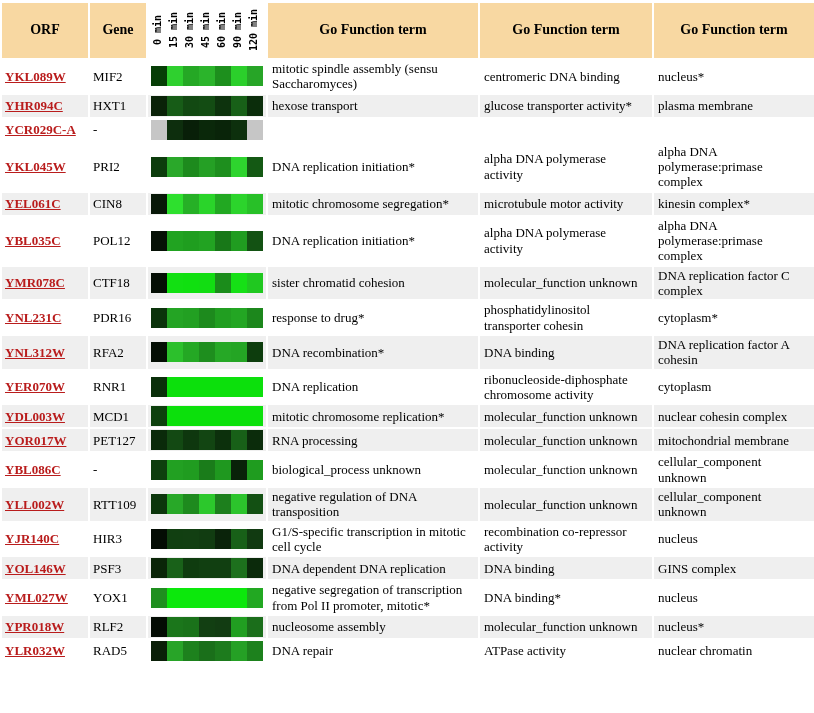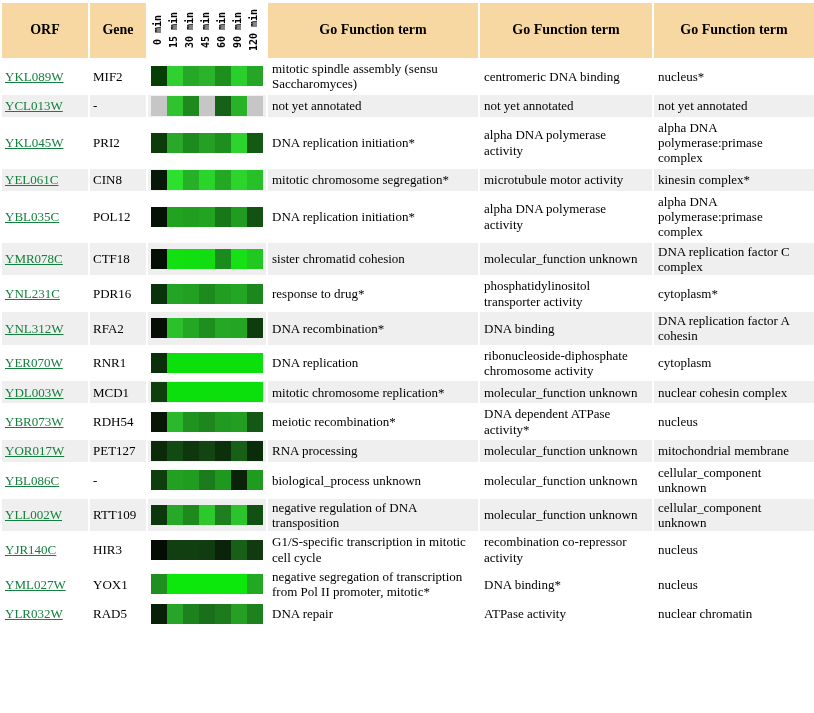--- a/index.html
+++ b/index.html
@@ -9,21 +9,21 @@
   th, td { vertical-align:middle; font-size:13px; line-height:1.18; padding:1px 3px; overflow:hidden; }
   thead th { background:#f8d8a2; font-weight:bold; font-size:14px; text-align:center; height:50px; }
   thead th.time-th { background:#ffffff; padding:1px 0 2px 0; vertical-align:bottom; }
   col.c-orf { width:86px; }
   col.c-gene { width:56px; }
   col.c-heat { width:118px; }
   col.c-proc { width:210px; }
   col.c-func { width:172px; }
   col.c-comp { width:160px; }
   tbody tr.alt td { background:#efefef; }
-  tbody td.orf a { color:#15803d; text-decoration:underline; }
+  tbody td.orf a { color:#b91c1c; text-decoration:underline;font-weight:bold; }
   tbody td.gene { color:#000; }
   .strip { display:flex; width:112px; }
   .hcell { width:16px; height:20px; flex:0 0 16px; }
   .time-labels { display:flex; justify-content:flex-start; padding-left:2px; }
   .time-label { width:16px; height:52px; position:relative; flex:0 0 16px; }
   .time-label span {
     display:block; height:100%;
     writing-mode:vertical-rl; transform:rotate(180deg);
     font-family:"DejaVu Sans Mono", monospace; font-size:10px; font-weight:bold;
     white-space:nowrap; margin:0 auto;
@@ -90,36 +90,54 @@
               <span class="hcell" style="background: rgb(29, 143, 29);"></span>
               <span class="hcell" style="background: rgb(43, 207, 43);"></span>
               <span class="hcell" style="background: rgb(39, 165, 39);"></span>
             </div>
           </td>
           <td class="term">mitotic spindle assembly (sensu Saccharomyces)</td>
           <td class="term">centromeric DNA binding</td>
           <td class="term">nucleus*</td>
         </tr>
         <tr class="alt">
-          <td class="orf"><a href="#">YCL013W</a></td>
+          <td class="orf"><a href="#">YHR094C</a></td>
+          <td class="gene">HXT1</td>
+          <td>
+            <div class="strip">
+              <span class="hcell" style="background: rgb(10, 34, 8);"></span>
+              <span class="hcell" style="background: rgb(23, 92, 23);"></span>
+              <span class="hcell" style="background: rgb(18, 73, 18);"></span>
+              <span class="hcell" style="background: rgb(19, 76, 19);"></span>
+              <span class="hcell" style="background: rgb(13, 51, 13);"></span>
+              <span class="hcell" style="background: rgb(24, 96, 24);"></span>
+              <span class="hcell" style="background: rgb(11, 45, 11);"></span>
+            </div>
+          </td>
+          <td class="term">hexose transport</td>
+          <td class="term">glucose transporter activity*</td>
+          <td class="term">plasma membrane</td>
+        </tr>
+        <tr>
+          <td class="orf"><a href="#">YCR029C-A</a></td>
           <td class="gene">-</td>
           <td>
             <div class="strip">
               <span class="hcell" style="background: rgb(198, 198, 198);"></span>
-              <span class="hcell" style="background: rgb(47, 196, 47);"></span>
-              <span class="hcell" style="background: rgb(30, 138, 30);"></span>
+              <span class="hcell" style="background: rgb(13, 46, 13);"></span>
+              <span class="hcell" style="background: rgb(8, 31, 8);"></span>
+              <span class="hcell" style="background: rgb(10, 40, 10);"></span>
+              <span class="hcell" style="background: rgb(9, 36, 9);"></span>
+              <span class="hcell" style="background: rgb(13, 48, 13);"></span>
               <span class="hcell" style="background: rgb(198, 198, 198);"></span>
-              <span class="hcell" style="background: rgb(23, 96, 23);"></span>
-              <span class="hcell" style="background: rgb(40, 178, 40);"></span>
-              <span class="hcell" style="background: rgb(198, 198, 198);"></span>
-            </div>
-          </td>
-          <td class="term">not yet annotated</td>
-          <td class="term">not yet annotated</td>
-          <td class="term">not yet annotated</td>
+            </div>
+          </td>
+          <td class="term"></td>
+          <td class="term"></td>
+          <td class="term"></td>
         </tr>
         <tr>
           <td class="orf"><a href="#">YKL045W</a></td>
           <td class="gene">PRI2</td>
           <td>
             <div class="strip">
               <span class="hcell" style="background: rgb(12, 60, 12);"></span>
               <span class="hcell" style="background: rgb(42, 168, 42);"></span>
               <span class="hcell" style="background: rgb(29, 138, 29);"></span>
               <span class="hcell" style="background: rgb(37, 160, 37);"></span>
@@ -194,21 +212,21 @@
               <span class="hcell" style="background: rgb(11, 51, 11);"></span>
               <span class="hcell" style="background: rgb(36, 164, 36);"></span>
               <span class="hcell" style="background: rgb(34, 160, 34);"></span>
               <span class="hcell" style="background: rgb(29, 138, 29);"></span>
               <span class="hcell" style="background: rgb(33, 158, 33);"></span>
               <span class="hcell" style="background: rgb(35, 166, 35);"></span>
               <span class="hcell" style="background: rgb(28, 135, 28);"></span>
             </div>
           </td>
           <td class="term">response to drug*</td>
-          <td class="term">phosphatidylinositol transporter activity</td>
+          <td class="term">phosphatidylinositol transporter cohesin</td>
           <td class="term">cytoplasm*</td>
         </tr>
         <tr class="alt">
           <td class="orf"><a href="#">YNL312W</a></td>
           <td class="gene">RFA2</td>
           <td>
             <div class="strip">
               <span class="hcell" style="background: rgb(5, 15, 5);"></span>
               <span class="hcell" style="background: rgb(44, 192, 44);"></span>
               <span class="hcell" style="background: rgb(36, 168, 36);"></span>
@@ -251,38 +269,20 @@
               <span class="hcell" style="background: rgb(12, 224, 12);"></span>
               <span class="hcell" style="background: rgb(12, 224, 12);"></span>
               <span class="hcell" style="background: rgb(12, 224, 12);"></span>
               <span class="hcell" style="background: rgb(12, 224, 12);"></span>
             </div>
           </td>
           <td class="term">mitotic chromosome replication*</td>
           <td class="term">molecular_function unknown</td>
           <td class="term">nuclear cohesin complex</td>
         </tr>
-        <tr>
-          <td class="orf"><a href="#">YBR073W</a></td>
-          <td class="gene">RDH54</td>
-          <td>
-            <div class="strip">
-              <span class="hcell" style="background: rgb(7, 22, 7);"></span>
-              <span class="hcell" style="background: rgb(44, 184, 44);"></span>
-              <span class="hcell" style="background: rgb(32, 146, 32);"></span>
-              <span class="hcell" style="background: rgb(29, 134, 29);"></span>
-              <span class="hcell" style="background: rgb(33, 154, 33);"></span>
-              <span class="hcell" style="background: rgb(35, 158, 35);"></span>
-              <span class="hcell" style="background: rgb(21, 88, 21);"></span>
-            </div>
-          </td>
-          <td class="term">meiotic recombination*</td>
-          <td class="term">DNA dependent ATPase activity*</td>
-          <td class="term">nucleus</td>
-        </tr>
         <tr class="alt">
           <td class="orf"><a href="#">YOR017W</a></td>
           <td class="gene">PET127</td>
           <td>
             <div class="strip">
               <span class="hcell" style="background: rgb(10, 42, 10);"></span>
               <span class="hcell" style="background: rgb(19, 73, 19);"></span>
               <span class="hcell" style="background: rgb(14, 55, 14);"></span>
               <span class="hcell" style="background: rgb(18, 69, 18);"></span>
               <span class="hcell" style="background: rgb(12, 48, 12);"></span>
@@ -341,38 +341,74 @@
               <span class="hcell" style="background: rgb(17, 60, 17);"></span>
               <span class="hcell" style="background: rgb(10, 35, 10);"></span>
               <span class="hcell" style="background: rgb(24, 96, 24);"></span>
               <span class="hcell" style="background: rgb(17, 58, 17);"></span>
             </div>
           </td>
           <td class="term">G1/S-specific transcription in mitotic cell cycle</td>
           <td class="term">recombination co-repressor activity</td>
           <td class="term">nucleus</td>
         </tr>
+        <tr class="alt">
+          <td class="orf"><a href="#">YOL146W</a></td>
+          <td class="gene">PSF3</td>
+          <td>
+            <div class="strip">
+              <span class="hcell" style="background: rgb(10, 37, 8);"></span>
+              <span class="hcell" style="background: rgb(25, 97, 25);"></span>
+              <span class="hcell" style="background: rgb(15, 60, 15);"></span>
+              <span class="hcell" style="background: rgb(17, 63, 17);"></span>
+              <span class="hcell" style="background: rgb(17, 63, 17);"></span>
+              <span class="hcell" style="background: rgb(29, 112, 29);"></span>
+              <span class="hcell" style="background: rgb(11, 42, 11);"></span>
+            </div>
+          </td>
+          <td class="term">DNA dependent DNA replication</td>
+          <td class="term">DNA binding</td>
+          <td class="term">GINS complex</td>
+        </tr>
         <tr>
           <td class="orf"><a href="#">YML027W</a></td>
           <td class="gene">YOX1</td>
           <td>
             <div class="strip">
               <span class="hcell" style="background: rgb(31, 143, 31);"></span>
               <span class="hcell" style="background: rgb(12, 232, 12);"></span>
               <span class="hcell" style="background: rgb(12, 232, 12);"></span>
               <span class="hcell" style="background: rgb(12, 232, 12);"></span>
               <span class="hcell" style="background: rgb(12, 232, 12);"></span>
               <span class="hcell" style="background: rgb(12, 232, 12);"></span>
               <span class="hcell" style="background: rgb(34, 168, 34);"></span>
             </div>
           </td>
           <td class="term">negative segregation of transcription from Pol II promoter, mitotic*</td>
           <td class="term">DNA binding*</td>
           <td class="term">nucleus</td>
         </tr>
+        <tr class="alt">
+          <td class="orf"><a href="#">YPR018W</a></td>
+          <td class="gene">RLF2</td>
+          <td>
+            <div class="strip">
+              <span class="hcell" style="background: rgb(4, 12, 4);"></span>
+              <span class="hcell" style="background: rgb(27, 118, 27);"></span>
+              <span class="hcell" style="background: rgb(26, 114, 26);"></span>
+              <span class="hcell" style="background: rgb(18, 63, 18);"></span>
+              <span class="hcell" style="background: rgb(18, 60, 18);"></span>
+              <span class="hcell" style="background: rgb(33, 158, 33);"></span>
+              <span class="hcell" style="background: rgb(27, 110, 27);"></span>
+            </div>
+          </td>
+          <td class="term">nucleosome assembly</td>
+          <td class="term">molecular_function unknown</td>
+          <td class="term">nucleus*</td>
+        </tr>
         <tr>
           <td class="orf"><a href="#">YLR032W</a></td>
           <td class="gene">RAD5</td>
           <td>
             <div class="strip">
               <span class="hcell" style="background: rgb(10, 31, 8);"></span>
               <span class="hcell" style="background: rgb(40, 164, 40);"></span>
               <span class="hcell" style="background: rgb(29, 129, 29);"></span>
               <span class="hcell" style="background: rgb(26, 111, 26);"></span>
               <span class="hcell" style="background: rgb(29, 123, 29);"></span>

